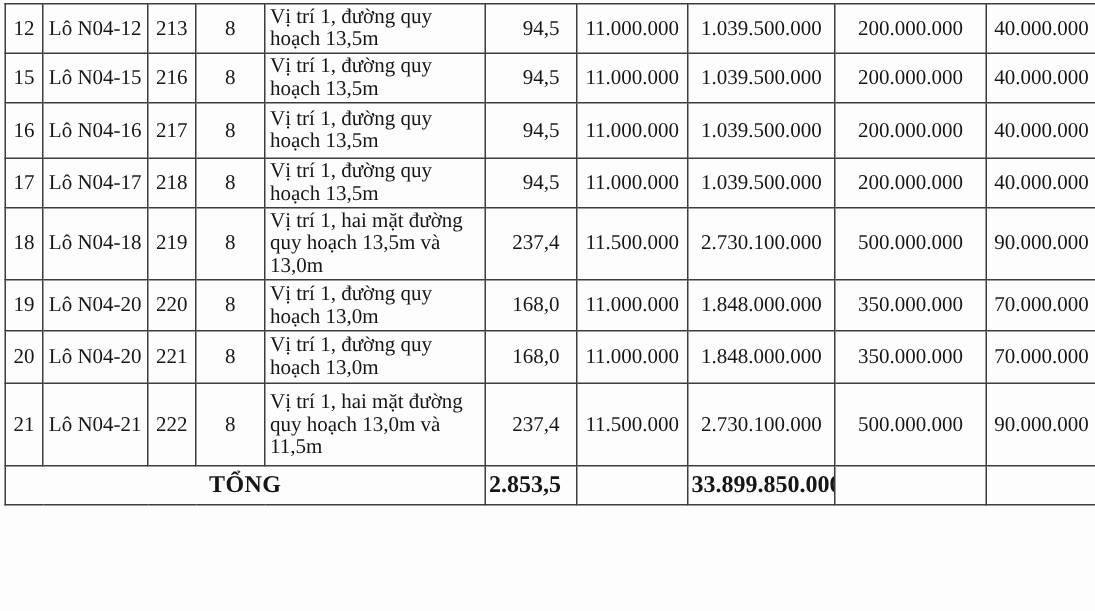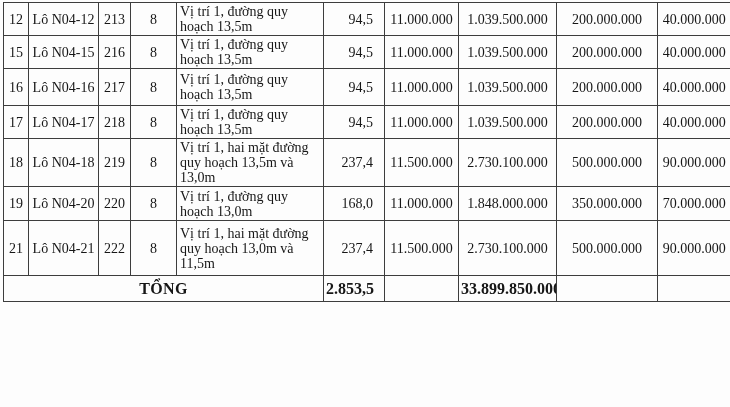--- a/index.html
+++ b/index.html
@@ -138,20 +138,33 @@
     <td>220</td>
     <td>8</td>
     <td class="desc">Vị trí 1, đường quy
 hoạch 13,0m</td>
     <td class="area">168,0</td>
     <td>11.000.000</td>
     <td>1.848.000.000</td>
     <td>350.000.000</td>
     <td>70.000.000</td>
   </tr>
+        <tr style="height: 35px;">
+    <td>20</td>
+    <td>Lô N04-20</td>
+    <td>221</td>
+    <td>8</td>
+    <td class="desc">Vị trí 1, đường quy
+hoạch 13,0m</td>
+    <td class="area">168,0</td>
+    <td>11.000.000</td>
+    <td>1.848.000.000</td>
+    <td>350.000.000</td>
+    <td>70.000.000</td>
+  </tr>
         <tr style="height: 55px;">
     <td>21</td>
     <td>Lô N04-21</td>
     <td>222</td>
     <td>8</td>
     <td class="desc">Vị trí 1, hai mặt đường
 quy hoạch 13,0m và
 11,5m</td>
     <td class="area">237,4</td>
     <td>11.500.000</td>

